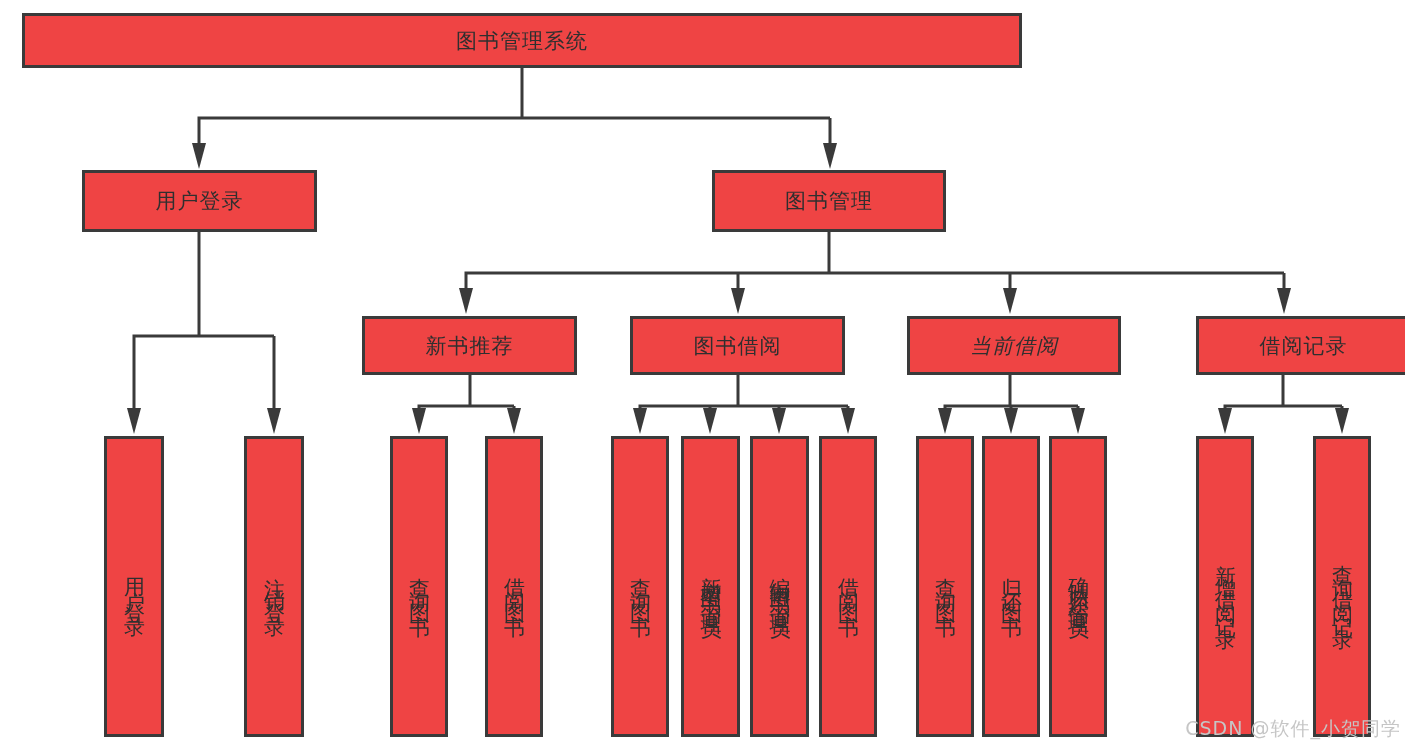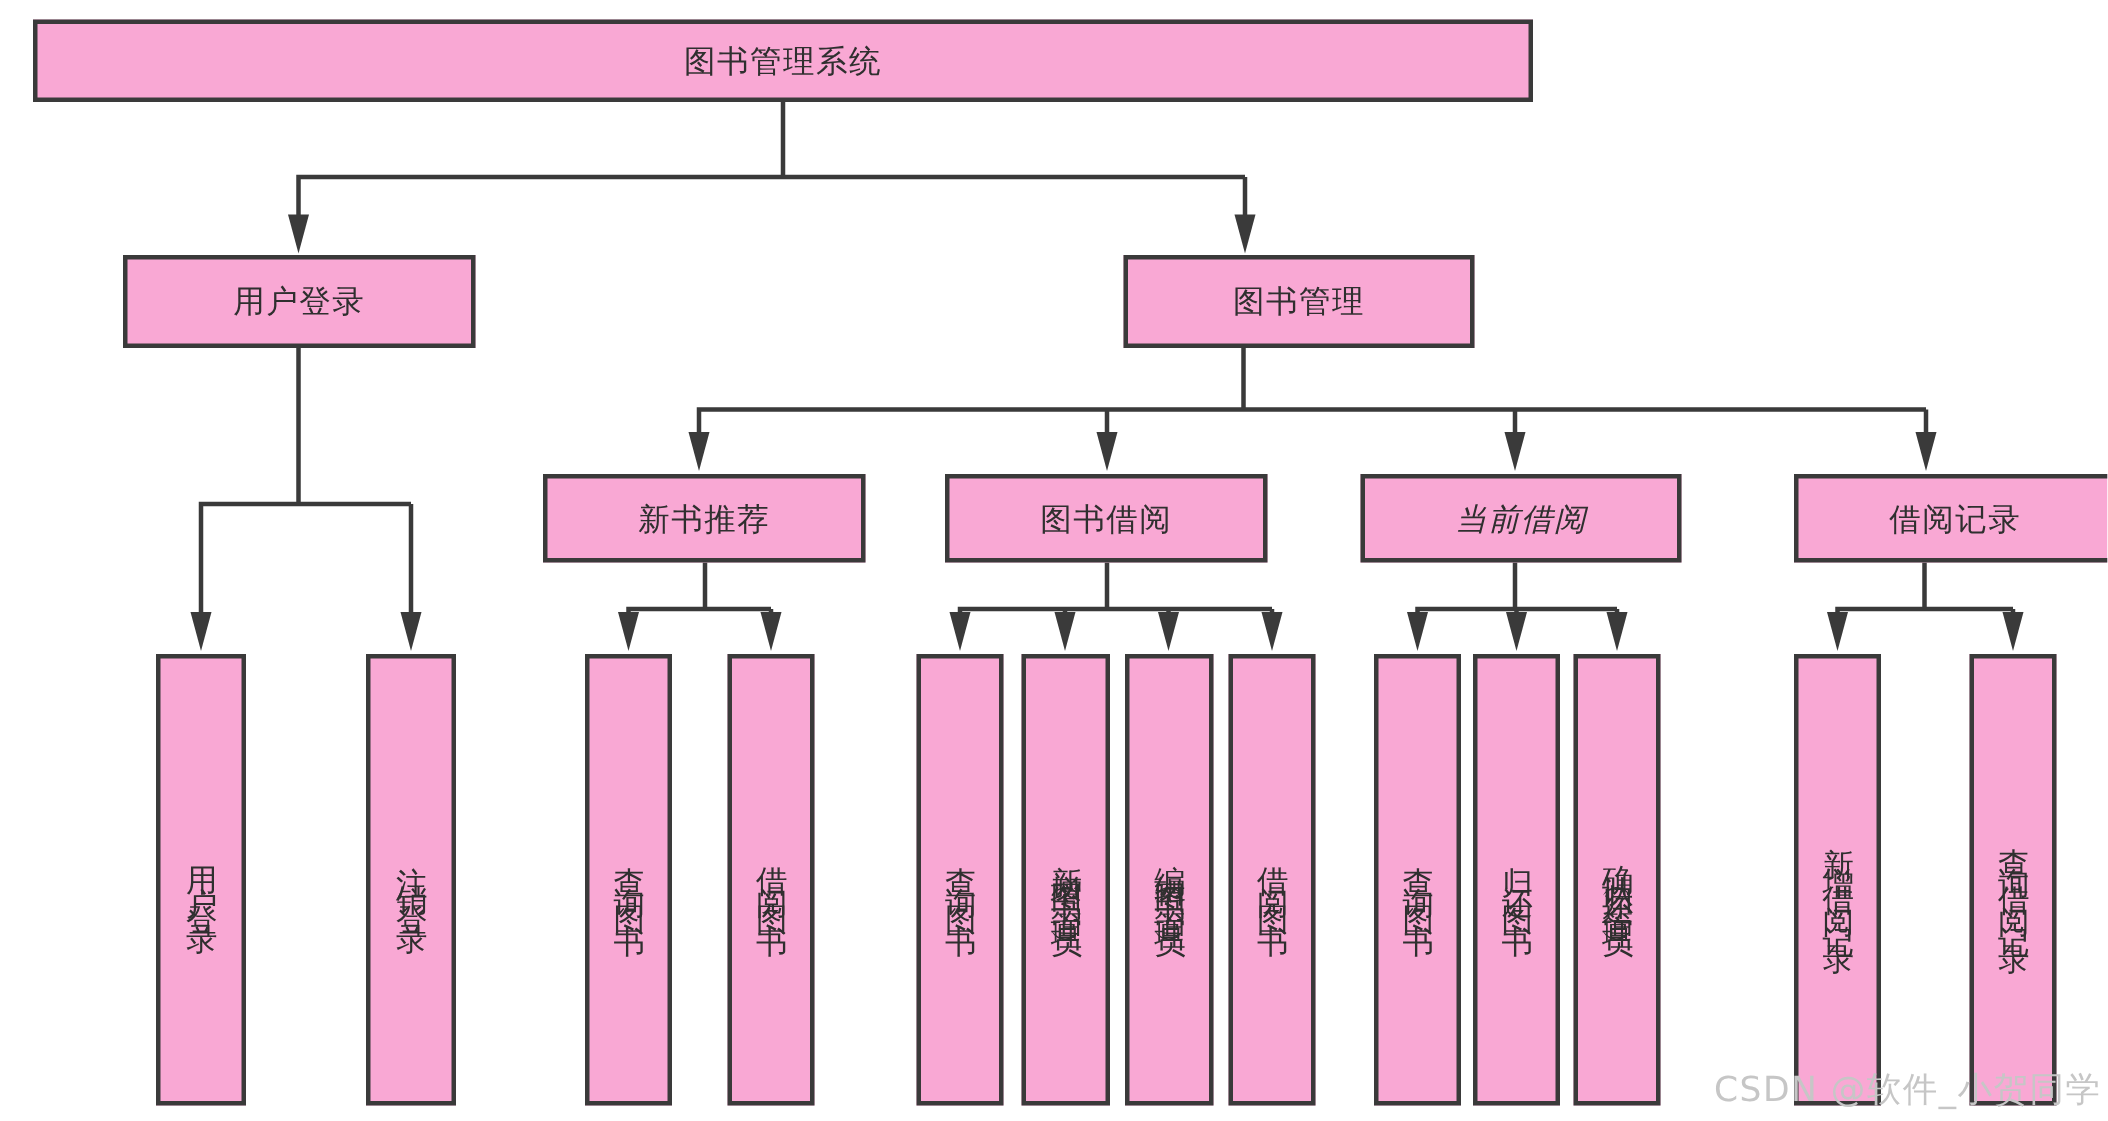--- a/index.html
+++ b/index.html
@@ -14,21 +14,21 @@
   }
   #connectors {
     position: absolute;
     left: 0; top: 0;
     width: 1405px; height: 747px;
   }
   .node {
     position: absolute;
     box-sizing: border-box;
     border: 3px solid #3a3a3a;
-    background: #f9a8d4;
+    background: #ef4444;
     display: flex;
     align-items: center;
     justify-content: center;
   }
   .h-label {
     font-size: 21px;
     letter-spacing: 1px;
     white-space: nowrap;
   }
   .root-box   { left: 22px;  top: 13px;  width: 1000px; height: 55px; }
@@ -41,21 +41,21 @@
     font-size: 21px;
     letter-spacing: 13px;
     line-height: 1;
     white-space: nowrap;
   }
   .v-label.ls-long { letter-spacing: 6px; }
   #watermark {
     position: absolute;
     right: 4px;
     bottom: 5px;
-    font-size: 23px;
+    font-size: 19px;
     color: #c6c6c6;
     letter-spacing: 1px;
     white-space: nowrap;
     z-index: 5;
   }
 </style>
 </head>
 <body>
 
 <div id="stage">
@@ -100,21 +100,21 @@
     </g>
   </svg>
 
   <div class="node root-box">
     <span class="h-label">图书管理系统</span>
   </div>
 
   <div class="node lvl2" style="left:82px; width:235px;">
     <span class="h-label">用户登录</span>
   </div>
-  <div class="node lvl2" style="left:712px; width:234px;margin-left:37px;">
+  <div class="node lvl2" style="left:712px; width:234px;">
     <span class="h-label">图书管理</span>
   </div>
 
   <div class="node lvl3" style="left:362px; width:215px;">
     <span class="h-label">新书推荐</span>
   </div>
   <div class="node lvl3" style="left:630px; width:215px;">
     <span class="h-label">图书借阅</span>
   </div>
   <div class="node lvl3" style="left:907px; width:214px;font-style:italic;">

